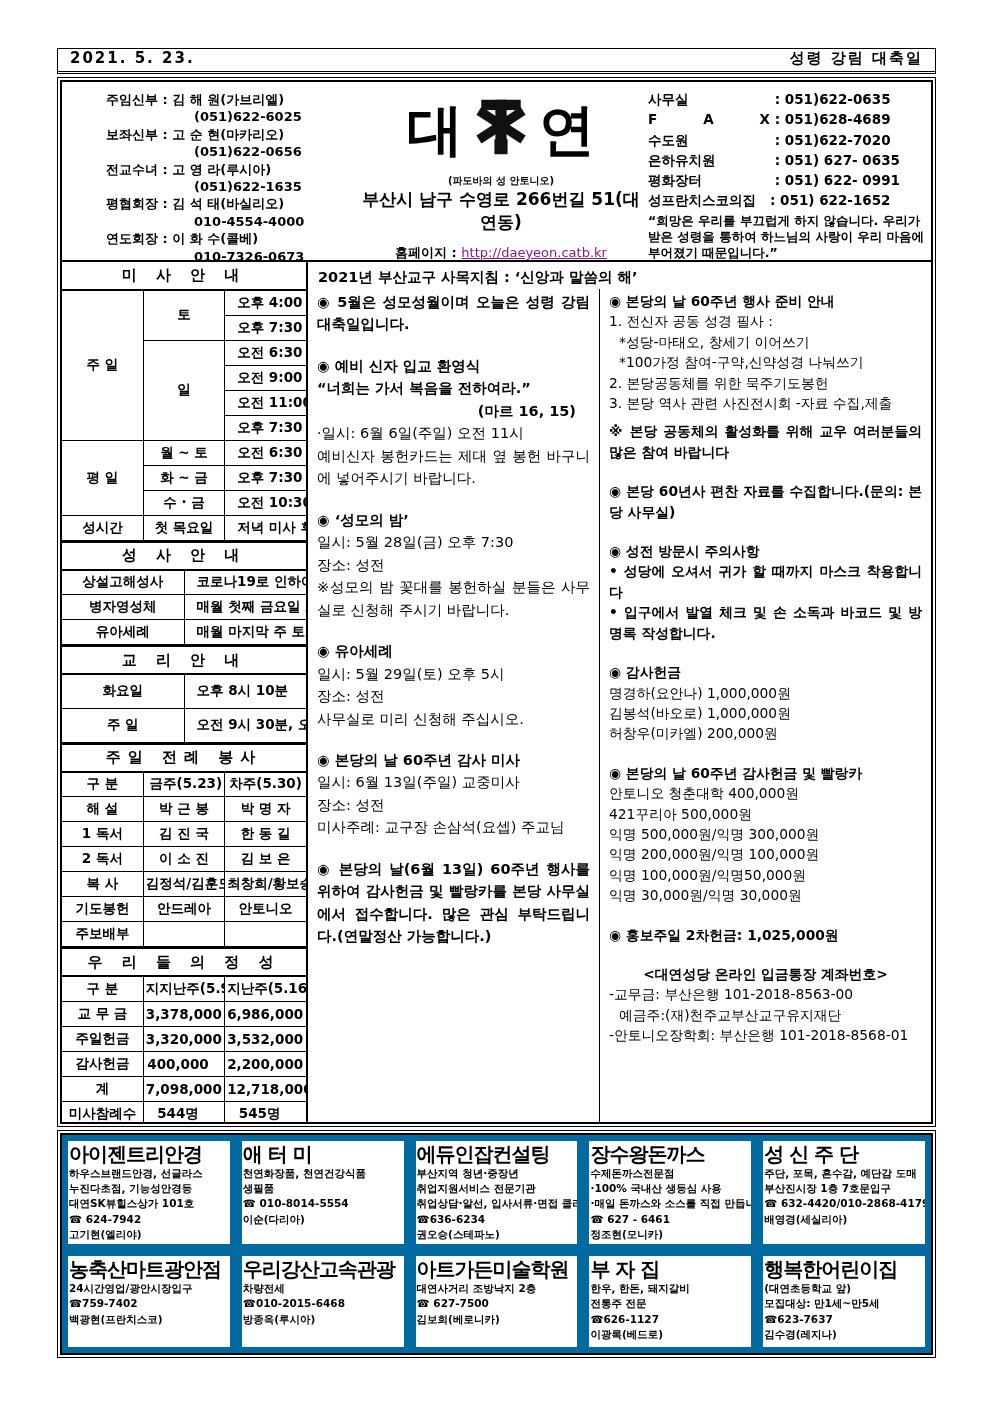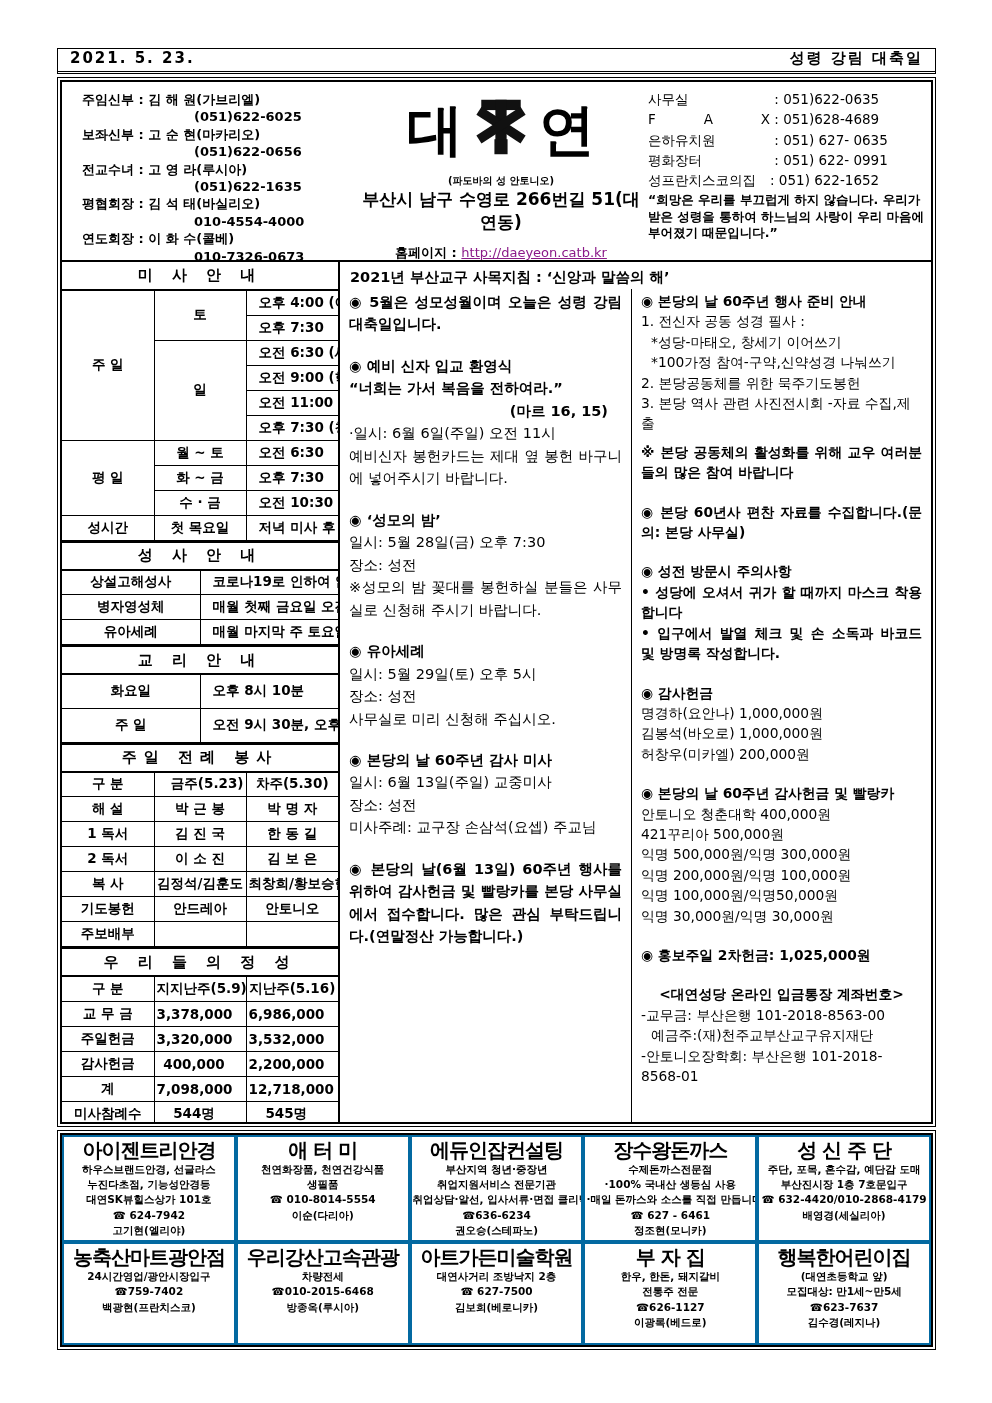--- a/index.html
+++ b/index.html
@@ -18,39 +18,39 @@
     padding: 0 12px; font-size: 15px; font-weight: bold; letter-spacing: 2px;
   }
 
   
   .boxed { border: 1px solid #000; padding: 2px; margin-top: 3px; }
   .inner { border: 2px solid #000; background: #fff; }
 
   
   .hdr { display: flex; border-bottom: 2px solid #000; height: 180px; overflow: hidden; }
   .hdr-left { width: 296px; padding: 9px 0 0 20px; font-size: 13px; font-weight: bold; line-height: 1.34; }
-  .contact-name-line { white-space: nowrap; }
+  .contact-name-line { white-space: nowrap; margin-left: 24px; }
   .contact-phone { padding-left: 112px; white-space: nowrap; }
 
   .hdr-center { width: 286px; text-align: center; padding-top: 4px; border-right: 0; }
   .logo-row { display: flex; align-items: center; justify-content: center; gap: 4px; height: 86px; }
   .logo-char { font-size: 56px; font-weight: 900; font-family: "DejaVu Serif", serif; line-height: 1; }
   .logo-sub { font-size: 10px; font-weight: bold; margin-top: 2px; }
   .logo-addr { font-size: 17px; font-weight: bold; }
   .homepage-line { font-size: 13px; margin-top: 10px; font-weight: bold; }
   .homepage-link { color: #8b1a89; text-decoration: underline; font-weight: normal; }
 
   .hdr-right { flex: 1; padding: 7px 6px 0 4px; }
-  .rc-line { font-size: 13.5px; font-weight: normal; white-space: nowrap; line-height: 1.5; }
+  .rc-line { font-size: 13.5px; font-weight: bold; white-space: nowrap; line-height: 1.5; }
   .rc-label { display: inline-block; width: 122px; text-align: justify; text-align-last: justify; }
   .quote { font-size: 12.5px; font-weight: bold; line-height: 1.3; margin-top: 2px; }
 
   
   .main { display: flex; height: 860px; overflow: hidden; }
-  .col-tables { width: 278px; border-right: 2px solid #000; overflow: hidden; }
+  .col-tables { width: 246px; border-right: 2px solid #000; overflow: hidden; }
   .col-notices { flex: 1; display: flex; flex-direction: column; overflow: hidden; border-radius: 30px; }
   .guideline { font-size: 14.5px; font-weight: bold; padding: 6px 4px 2px 10px; white-space: nowrap; }
   .notice-cols { flex: 1; display: flex; overflow: hidden; }
   .ncol { padding: 2px 9px 0 9px; overflow: hidden; }
   .ncol.mid { width: 292px; border-right: 1px solid #000; font-size: 14.5px; line-height: 1.55; }
   .ncol.rgt { flex: 1; font-size: 13.8px; line-height: 1.48; }
   .ncol p { margin: 0; }
   .b { font-weight: bold; }
   .gap { margin-top: 19px !important; }
   .gap-sm { margin-top: 8px !important; }
@@ -73,21 +73,21 @@
   }
   table.first td.ttl { border-top: 0; }
   td.tm { text-align: left; padding-left: 12px; }
   td.num { text-align: center; padding-right: 14px; }
   table.cat td { height: 34px; }
   table.cat td.ttl { height: 28px; }
 
   
   .ads-grid { display: grid; grid-template-columns: repeat(5, 1fr); }
   .ad {
-    border: 2px solid #0369a1; min-height: 103px; text-align: center;
+    border: 6px solid #0369a1; min-height: 103px; text-align: left;
     padding: 2px 1px; overflow: hidden;
   }
   .ad-name { font-size: 20px; font-weight: 900; line-height: 1.15; white-space: nowrap; letter-spacing: -1px; }
   .ad-line { font-size: 10.5px; font-weight: bold; line-height: 1.45; white-space: nowrap; }
 </style>
 </head>
 <body>
 
 <div class="sheet">
 
@@ -132,20 +132,21 @@
           <div class="logo-addr">부산시 남구 수영로 266번길 51(대연동)</div>
           <div class="homepage-line">
             <span>홈페이지 :</span>
             <span class="homepage-link">http://daeyeon.catb.kr</span>
           </div>
         </div>
 
         <div class="hdr-right">
           <div class="rc-line"><span class="rc-label">사무실</span> <span>:</span> <span>051)622-0635</span></div>
           <div class="rc-line"><span class="rc-label">F A X</span> <span>:</span> <span>051)628-4689</span></div>
+          <div class="rc-line"><span class="rc-label">수도원</span> <span>:</span> <span>051)622-7020</span></div>
           <div class="rc-line"><span class="rc-label">은하유치원</span> <span>:</span> <span>051) 627- 0635</span></div>
           <div class="rc-line"><span class="rc-label">평화장터</span> <span>:</span> <span>051) 622- 0991</span></div>
           <div class="rc-line"><span class="rc-label">성프란치스코의집</span><span>:</span> <span>051) 622-1652</span></div>
           <div class="quote">“희망은 우리를 부끄럽게 하지 않습니다. 우리가 받은 성령을 통하여 하느님의 사랑이 우리 마음에 부어졌기 때문입니다.”</div>
 
         </div>
       </div>
 
       <div class="main">
 

